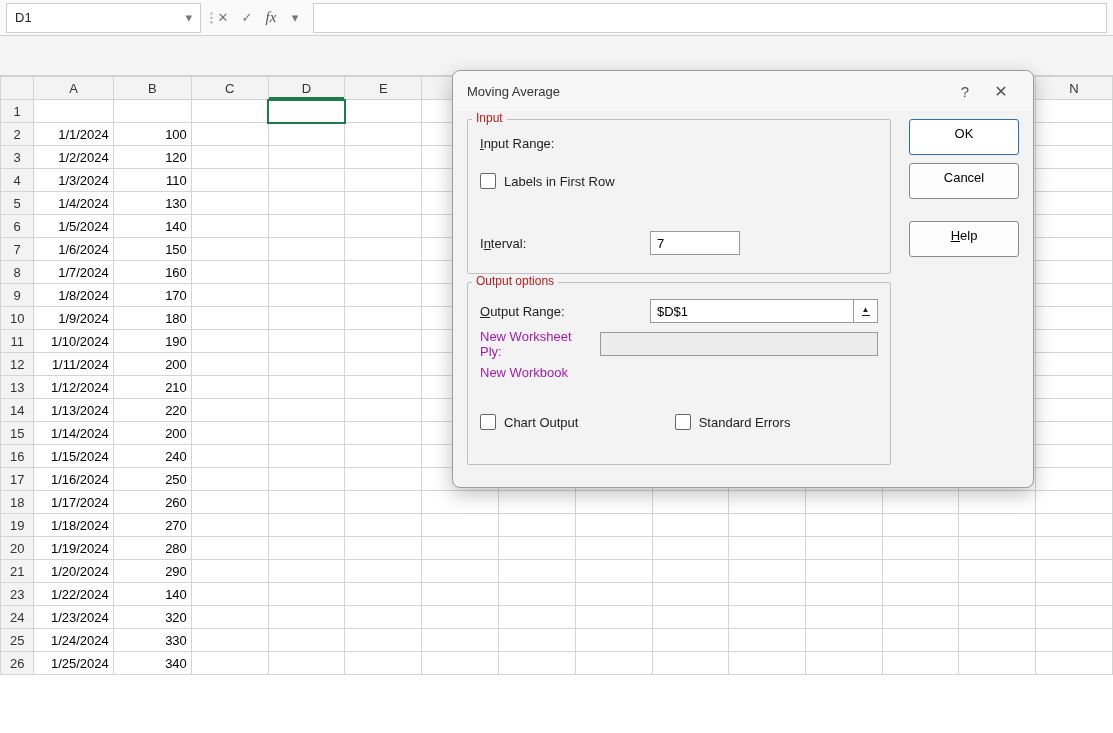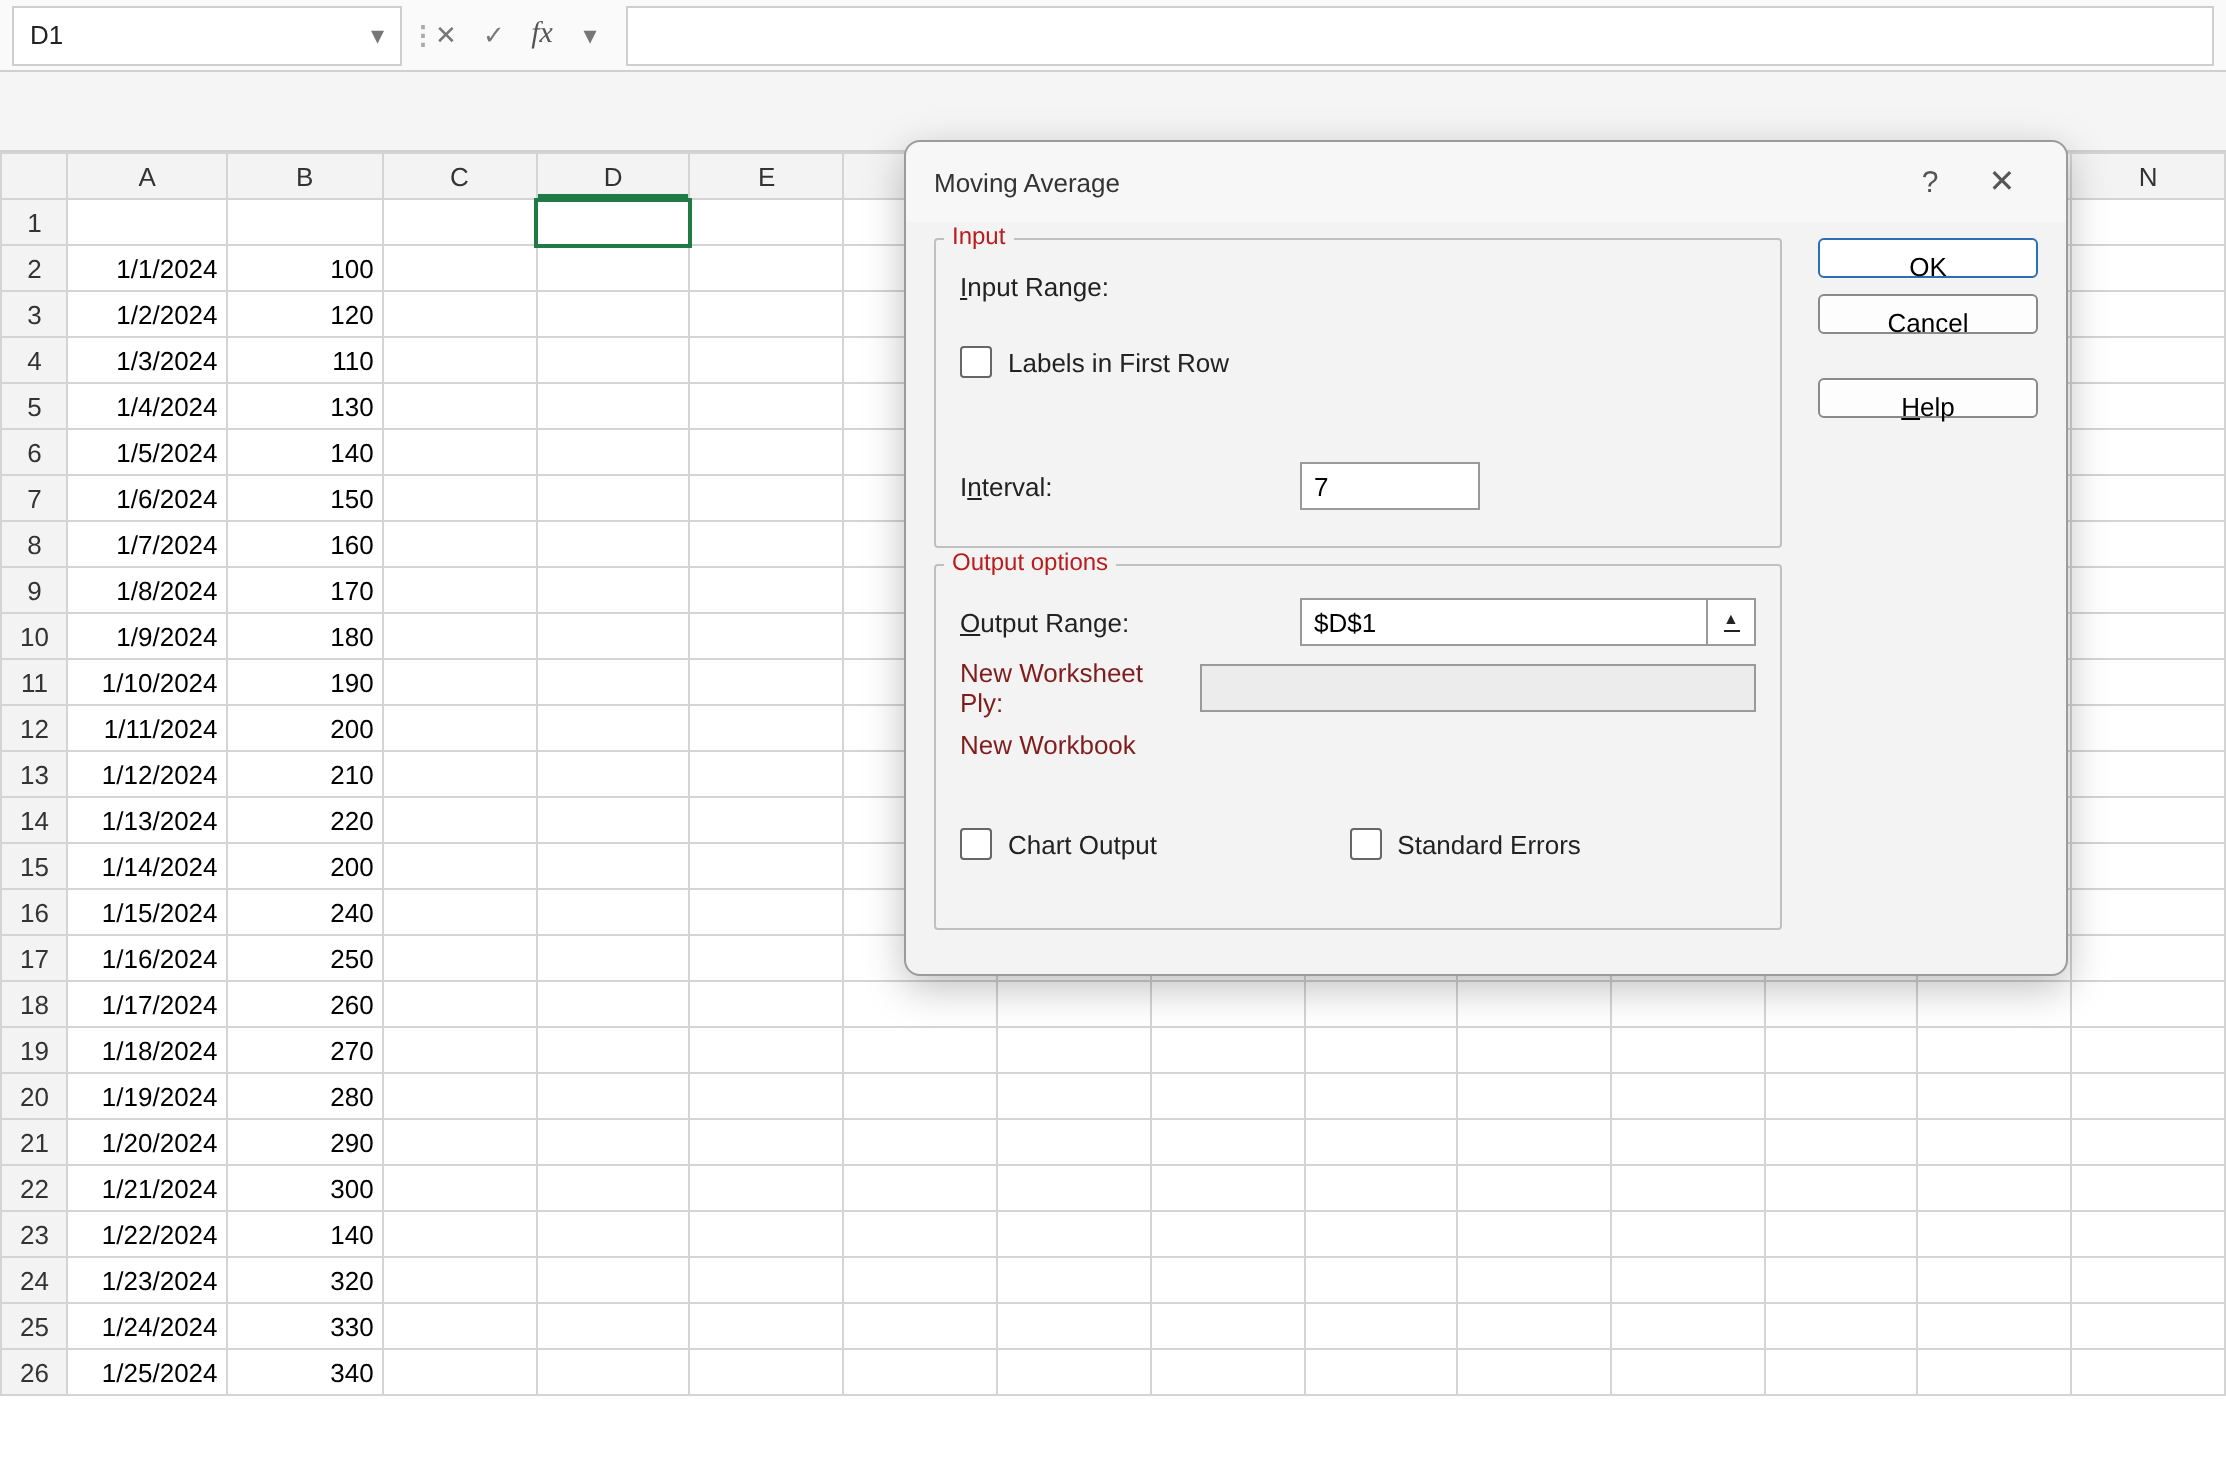--- a/index.html
+++ b/index.html
@@ -43,32 +43,32 @@
 .dlg-title .x { font-size: 16px; }
 .dlg-body { display: flex; padding: 8px 14px 14px 14px; gap: 18px; }
 .dlg-left { flex: 1; }
 .dlg-right { width: 110px; display: flex; flex-direction: column; gap: 8px; }
 
 .group { border: 1px solid #c0c0c0; padding: 10px 12px 12px 12px; margin-bottom: 8px; position: relative; border-radius: 2px; background: #f3f3f3; }
 .group-title { position: absolute; top: -9px; left: 4px; background: #f3f3f3; padding: 0 4px; color: #b91c1c; font-size: 12px; }
 .row { display: flex; align-items: center; margin: 6px 0; gap: 10px; }
 .row .lbl { width: 160px; color: #222; }
 .row .lbl .ul { text-decoration: underline; }
-.row .lbl.disabled { color: #7f1d1d; }
+.row .lbl.disabled { color: #a21caf; }
 .refbox { flex: 1; display: flex; border: 1px solid #9a9a9a; background: #fff; height: 24px; }
 .refbox input { border: none; flex: 1; padding: 0 6px; outline: none; background: #fff; }
 .refbox .selbtn { width: 24px; border-left: 1px solid #9a9a9a; display: flex; align-items: center; justify-content: center; }
 .plainin { border: 1px solid #9a9a9a; background: #fff; height: 24px; padding: 0 6px; width: 90px; }
 .plainin.wide { width: 100%; }
 .plainin.disabled { background: #ececec; color: #9a9a9a; }
 .cbx { width: 16px; height: 16px; border: 1px solid #666; border-radius: 2px; background: #fff; display: inline-block; }
 .cbx-row { display: flex; align-items: center; gap: 8px; color: #222; margin: 22px 0; }
 .cbx-row.half { display: inline-flex; width: 48%; }
 
-.btn { height: 20px; border: 1px solid #8a8a8a; background: #fdfdfd; border-radius: 3px; text-align: center; line-height: 28px; cursor: pointer; }
+.btn { height: 36px; border: 1px solid #8a8a8a; background: #fdfdfd; border-radius: 3px; text-align: center; line-height: 28px; cursor: pointer; }
 .btn.primary { border: 1.5px solid #2a6fb5; background: #fff; }
 
 
 .uparr::before { content: "▲"; font-size: 8px; color: #222; position: relative; top: -1px; }
 .uparr::after { content: ""; display: block; border-bottom: 1.2px solid #222; width: 8px; margin: 0 auto; }
 .uparr { display: flex; flex-direction: column; align-items: center; line-height: 8px; }
 
 </style>
 </head>
 <body>
@@ -479,37 +479,20 @@
           <td></td>
           <td></td>
           <td></td>
           <td></td>
           <td></td>
           <td></td>
           <td></td>
           <td></td>
         </tr>
         <tr>
-          <th class="rowhdr">22</th>
-          <td class="date">1/21/2024</td>
-          <td class="num">300</td>
-          <td></td>
-          <td></td>
-          <td></td>
-          <td></td>
-          <td></td>
-          <td></td>
-          <td></td>
-          <td></td>
-          <td></td>
-          <td></td>
-          <td></td>
-          <td></td>
-        </tr>
-        <tr>
           <th class="rowhdr">23</th>
           <td class="date">1/22/2024</td>
           <td class="num">140</td>
           <td></td>
           <td></td>
           <td></td>
           <td></td>
           <td></td>
           <td></td>
           <td></td>

